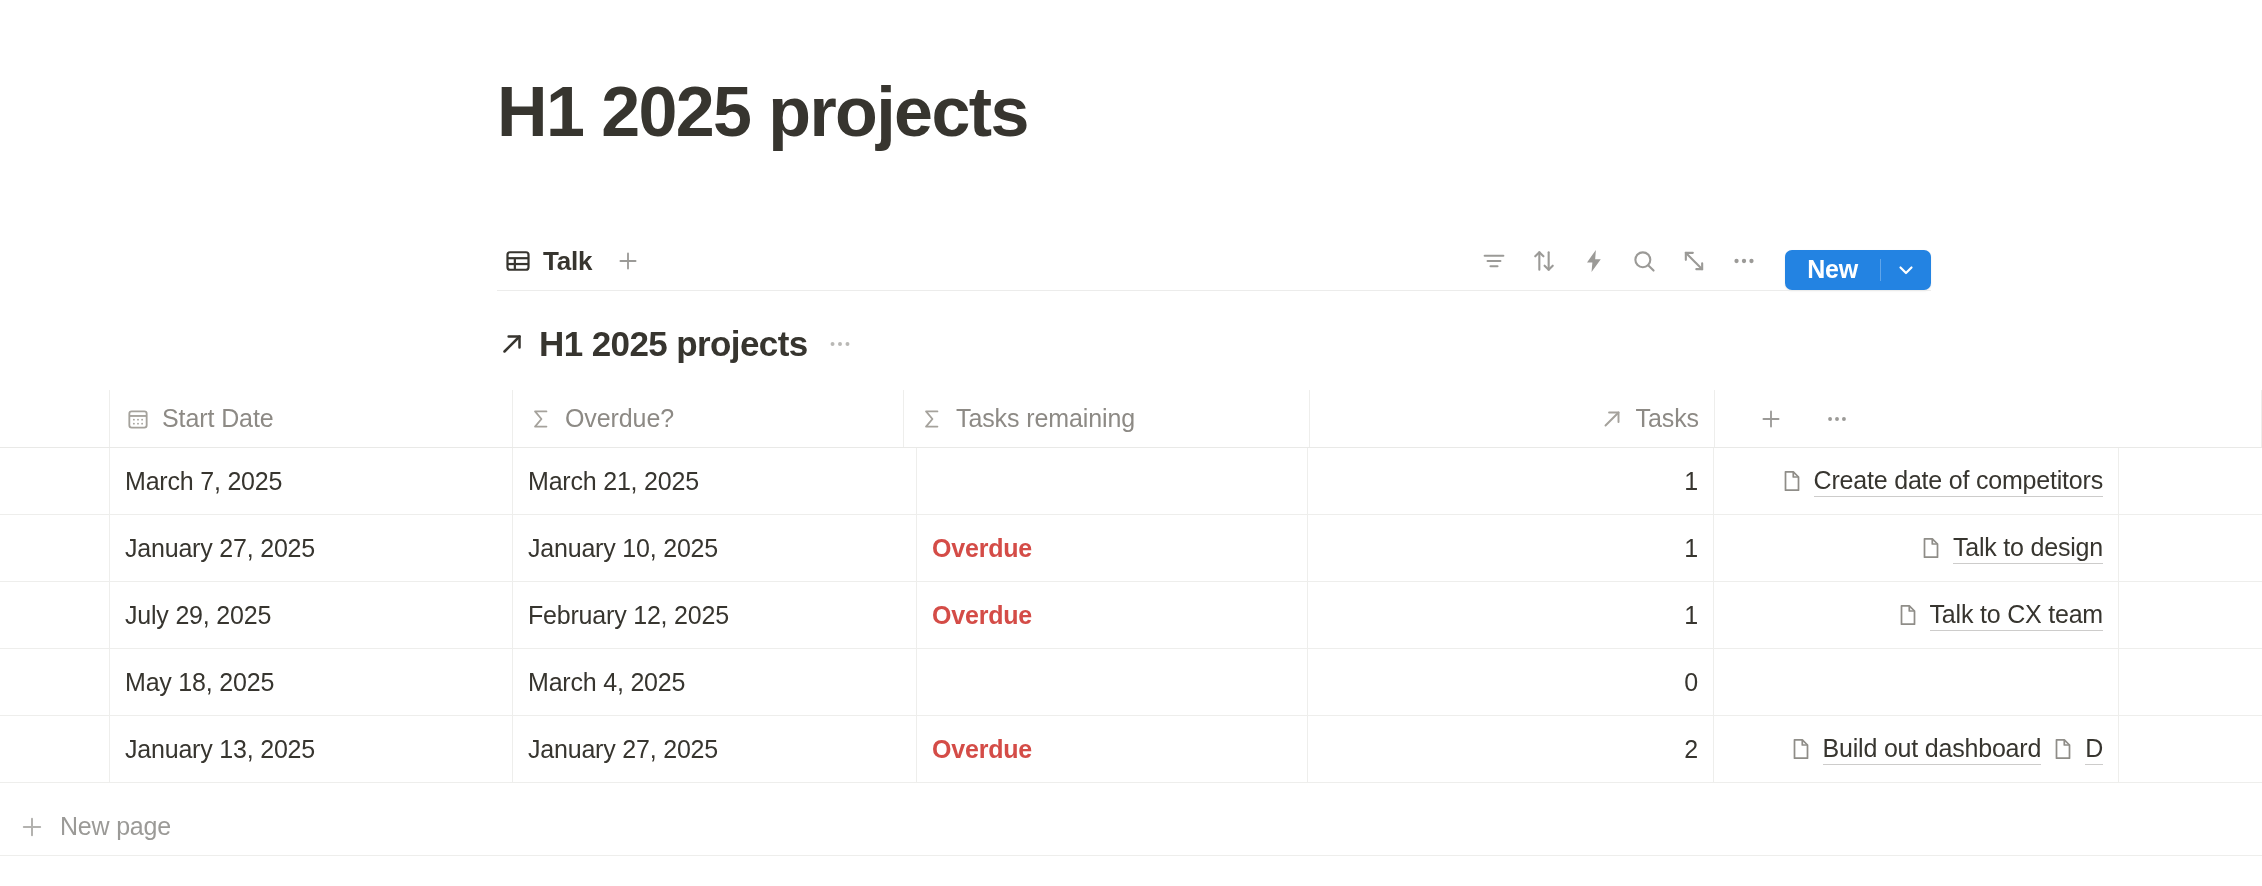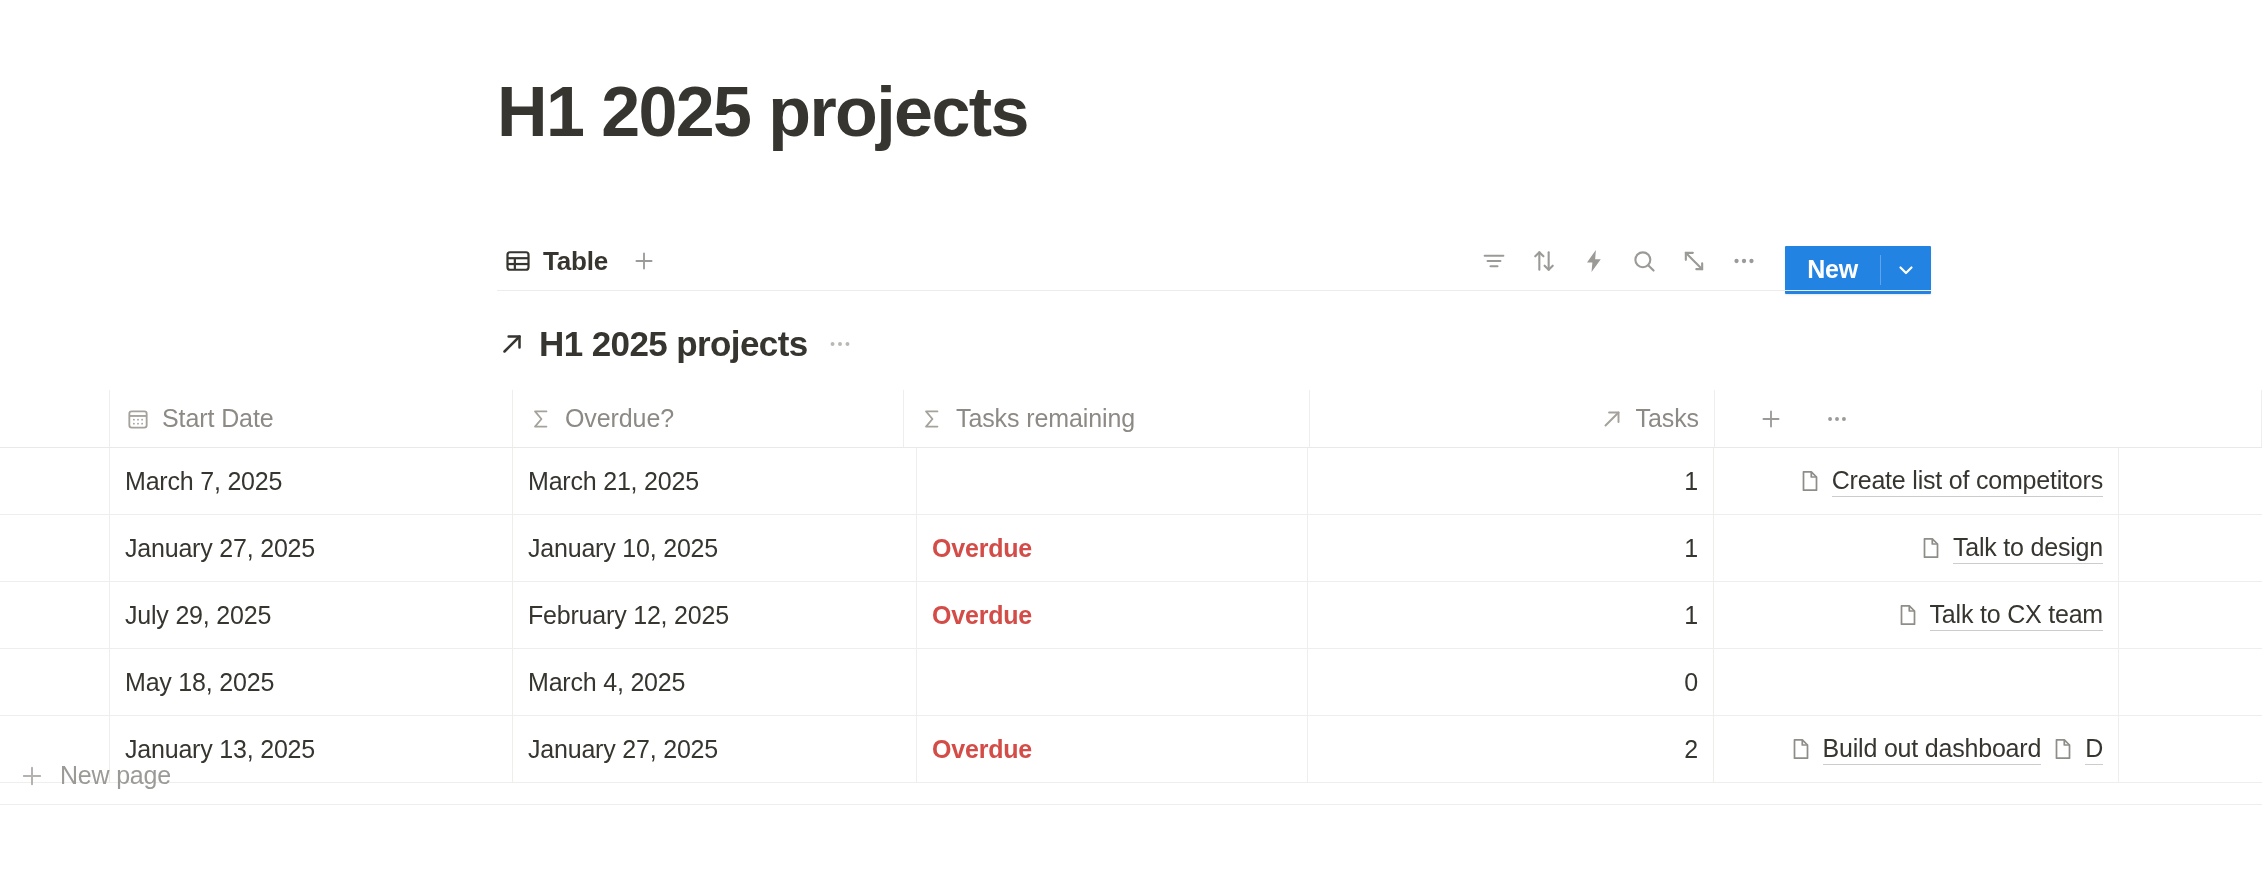--- a/index.html
+++ b/index.html
@@ -79,23 +79,23 @@
   .add-view-btn {
     width: 42px; height: 42px;
     display: flex; align-items: center; justify-content: center;
     border-radius: 5px; cursor: pointer;
   }
   .new-btn-group {
     display: flex;
     align-items: stretch;
     margin-left: 16px;
     background: #2383e2;
-    border-radius: 1px;
+    border-radius: 7px;
     overflow: hidden;
-    height: 48px;
+    height: 40px;
     box-shadow: 0 1px 2px rgba(15,15,15,0.1);
     margin-top: 17px;
   }
   .new-btn-main {
     display: flex; align-items: center; justify-content: center;
     padding: 0 22px;
     color: #ffffff;
     font-size: 25px;
     font-weight: 600;
     letter-spacing: -0.2px;
@@ -212,21 +212,21 @@
   .head-tool {
     width: 44px; height: 44px;
     display: flex; align-items: center; justify-content: center;
     border-radius: 5px; cursor: pointer;
   }
 
   
   .newpage-row {
     position: absolute;
     left: 0px;
-    top: 747px;
+    top: 798px;
     width: 2262px;
     height: 58px;
     display: flex;
     align-items: center;
     gap: 14px;
     padding-left: 18px;
     border-bottom: 1px solid #eeeeec;
     cursor: pointer;
   }
   .newpage-label {
@@ -247,21 +247,21 @@
     <div class="view-tabs">
       <div class="view-tab">
         <span class="icon">
           <svg width="28" height="28" viewBox="0 0 24 24" fill="none" stroke="#37352f" stroke-width="1.9">
             <rect x="3" y="4.5" width="18" height="15" rx="2.2"></rect>
             <line x1="3" y1="9.6" x2="21" y2="9.6"></line>
             <line x1="3" y1="14.6" x2="21" y2="14.6"></line>
             <line x1="9.3" y1="9.6" x2="9.3" y2="19.5"></line>
           </svg>
         </span>
-        <span class="label">Table</span>
+        <span class="label">Talk</span>
       </div>
       <div class="add-view-btn">
         <span class="icon">
           <svg width="26" height="26" viewBox="0 0 24 24" stroke="#9b9a97" stroke-width="1.7" stroke-linecap="round">
             <line x1="12" y1="5" x2="12" y2="19"></line>
             <line x1="5" y1="12" x2="19" y2="12"></line>
           </svg>
         </span>
       </div>
     </div>
@@ -454,21 +454,21 @@
       </div>
       <div class="cell c-tasks">
         <div class="task-chips">
           <span class="task-chip">
             <span class="icon">
               <svg width="26" height="26" viewBox="0 0 24 24" fill="none" stroke="#8f8d88" stroke-width="1.6" stroke-linejoin="round">
                 <path d="M6 3.5 h7.2 L18 8.3 V20.5 H6 Z"></path>
                 <polyline points="13.2,3.5 13.2,8.3 18,8.3"></polyline>
               </svg>
             </span>
-            <span class="tlabel">Create list of competitors</span>
+            <span class="tlabel">Create date of competitors</span>
           </span>
         </div>
       </div>
       <div class="cell c-end"></div>
     </div>
 
     <div class="trow tbody-row">
       <div class="cell c-name"></div>
       <div class="cell c-start">
         <span class="cellval">January 27, 2025</span>

